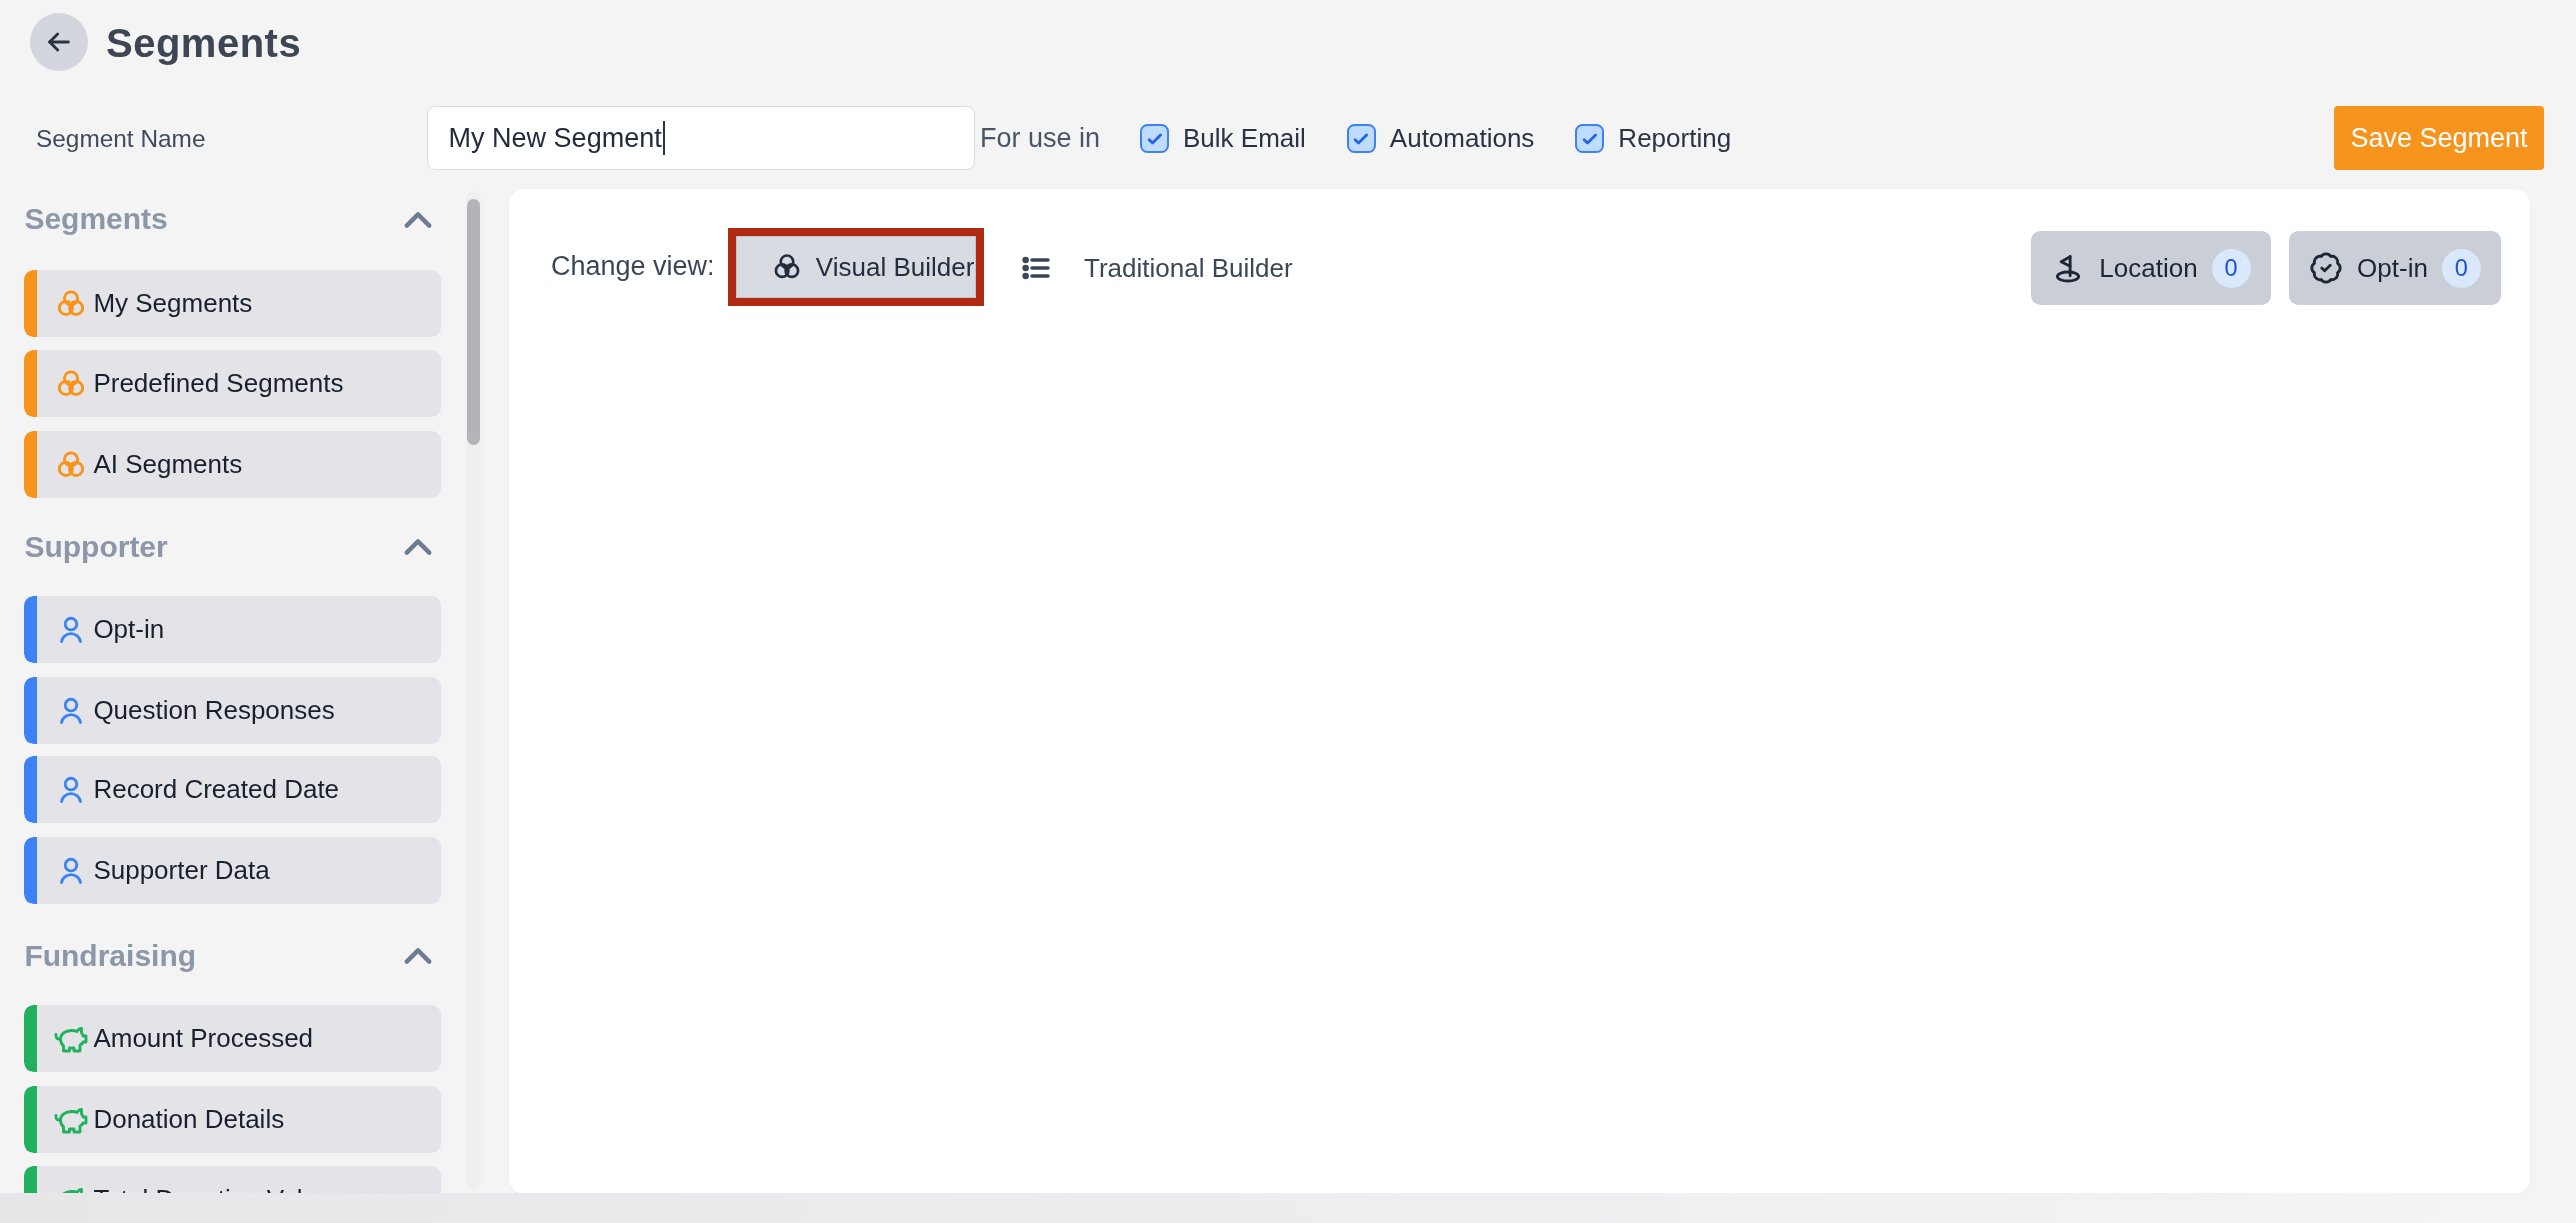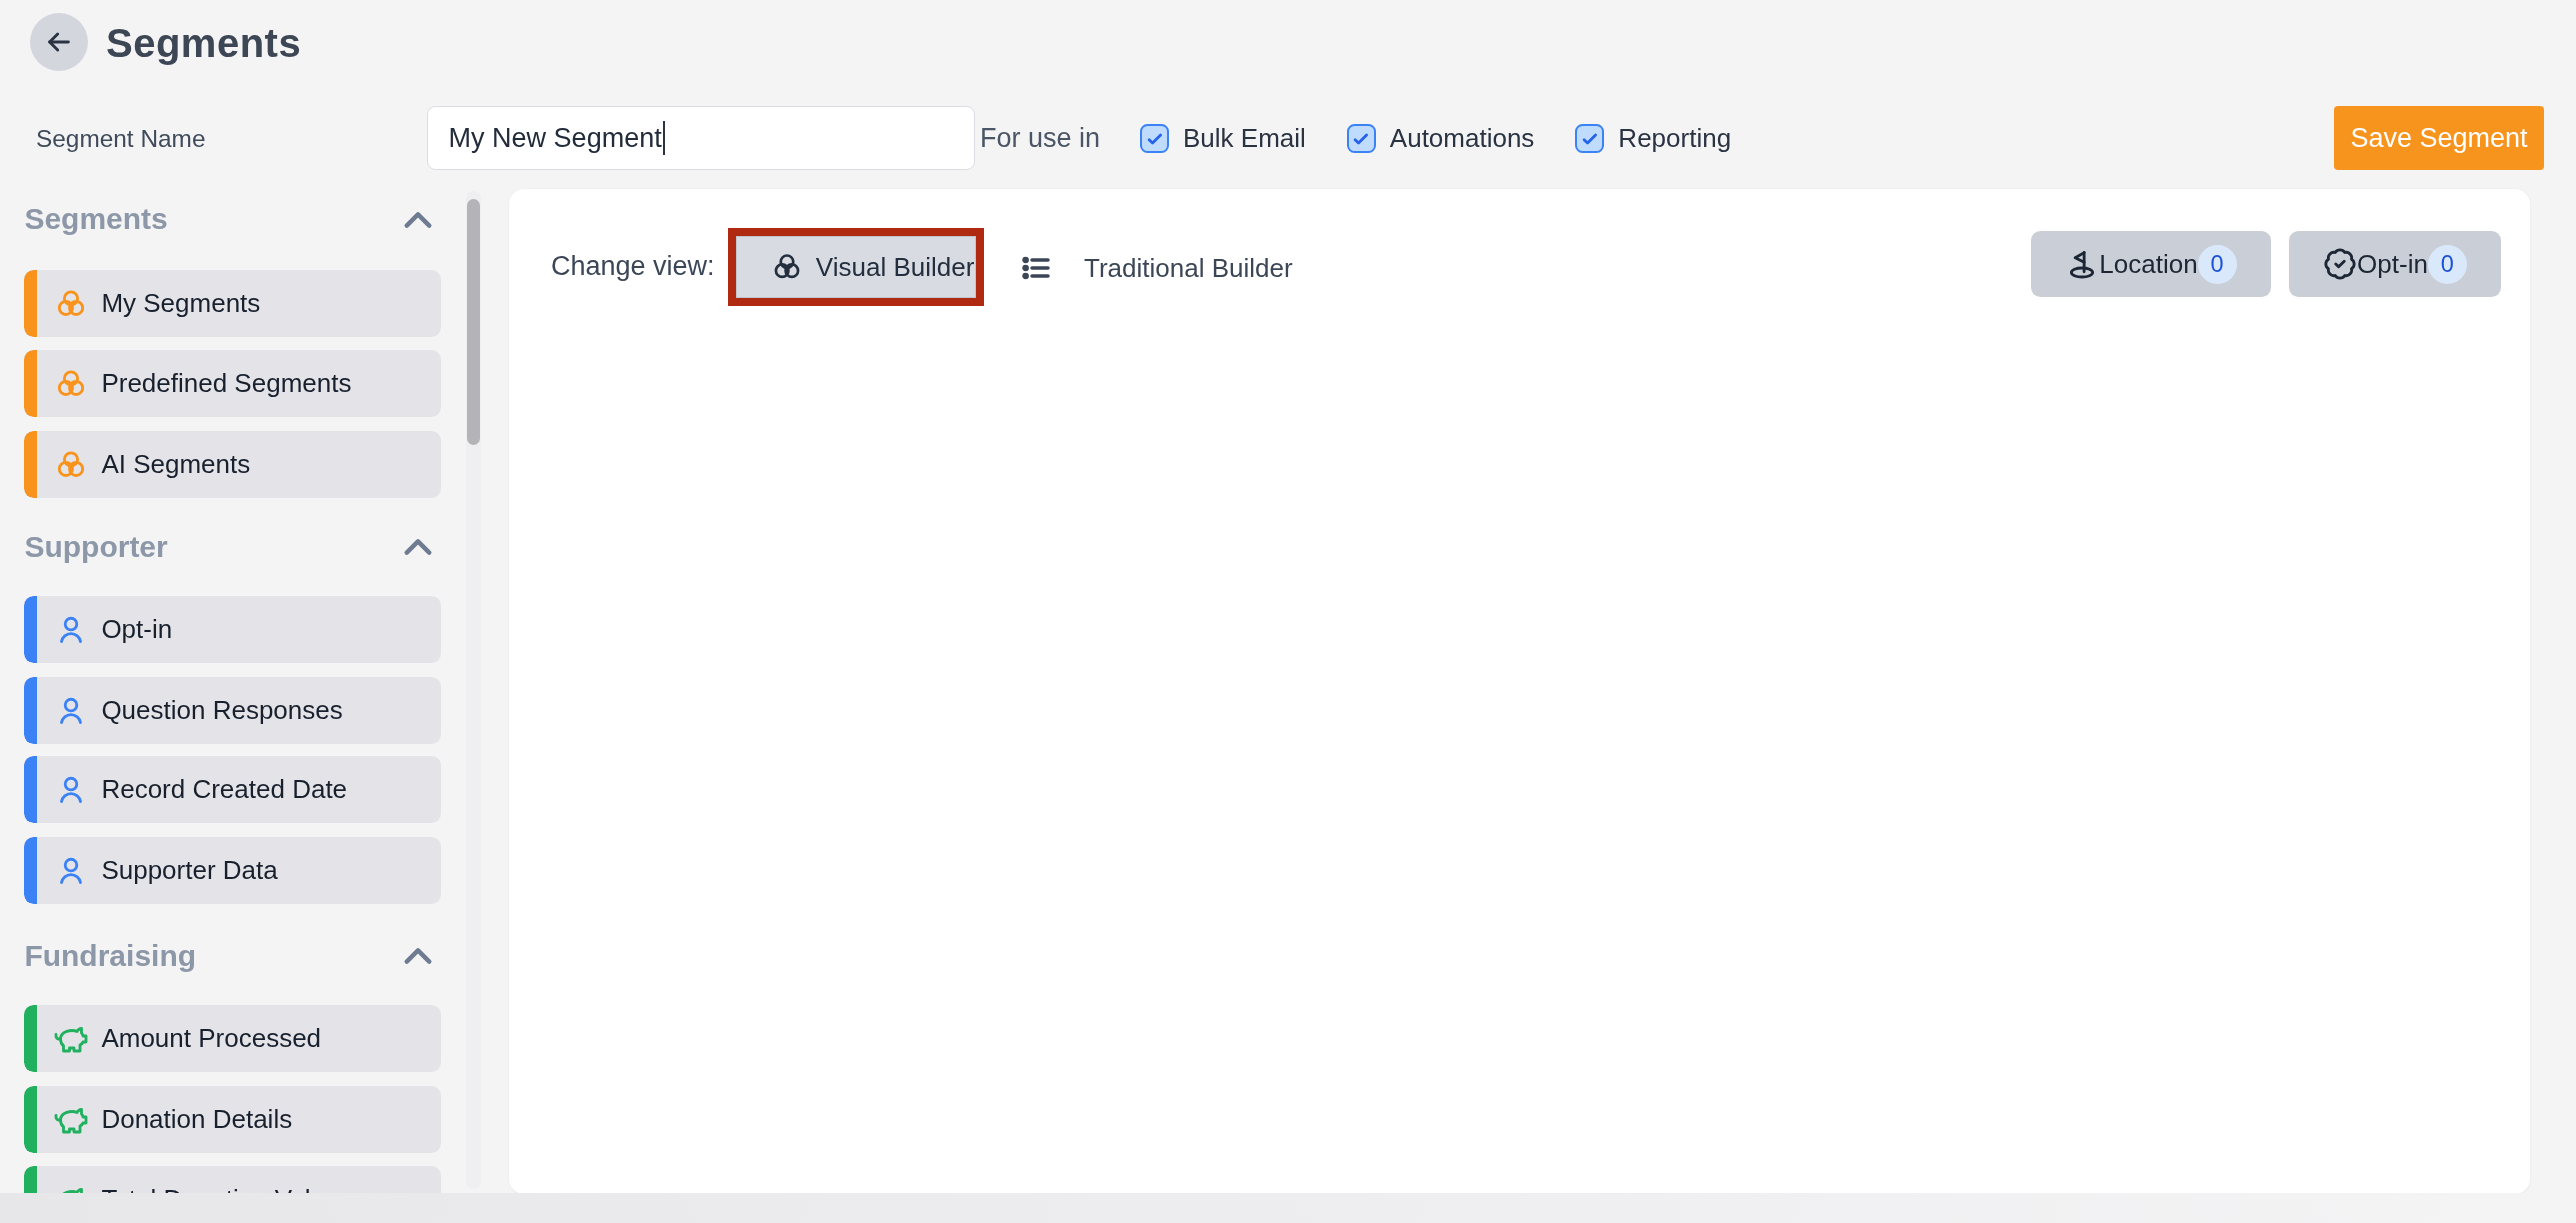--- a/index.html
+++ b/index.html
@@ -43,21 +43,21 @@
   .sidebar { left:24.4px; top:188px; width:417px; height:1006px; overflow:hidden; }
   .side-header { position:absolute; left:0; width:417px; height:47px; display:flex; align-items:center; justify-content:space-between; padding-right:7.5px; }
   .side-header-title { font-size:30px; font-weight:bold; color:#8c97a8; }
   .chev { width:32px; height:22.5px; display:flex; align-items:center; justify-content:center; color:#6e7b90; cursor:pointer; }
   .side-item {
     position:absolute; left:0; width:417px; height:67px; background:#e4e4e8;
     border-radius:9.4px; display:flex; align-items:center; cursor:pointer; overflow:hidden;
   }
   .stripe { position:absolute; left:0; top:0; bottom:0; width:12.2px; border-radius:9.4px 0 0 9.4px; }
   .side-item .icn { margin-left:29px; width:36px; height:36px; display:flex; align-items:center; justify-content:center; }
-  .side-item .lbl { margin-left:12px; font-size:26px; color:#18202e; }
+  .side-item .lbl { margin-left:4px; font-size:26px; color:#18202e; }
   .sec0 .stripe { background:#f8941d; } .sec0 .icn { color:#f8941d; }
   .sec1 .stripe { background:#3b82f6; } .sec1 .icn { color:#3b82f6; }
   .sec2 .stripe { background:#20b05e; } .sec2 .icn { color:#20b05e; }
 
   .sb-track { left:466px; top:191px; width:15px; height:998px; background:#efeff1; border-radius:7.5px; }
   .sb-thumb { position:absolute; left:1.4px; top:7.5px; width:12.2px; height:246px; background:#b4b4b8; border-radius:6.6px; cursor:grab; }
 
   
   .panel {
     left:509px; top:189px; width:2021px; height:1005px;
@@ -69,22 +69,22 @@
     width:100%; height:100%; background:#d8dbe1; border:0.9px solid #c0c5cd;
     display:flex; align-items:center; justify-content:center; gap:12.2px;
     font-size:26px; color:#232e3e; font-family:inherit; cursor:pointer;padding-left:32px;
   }
   .tb-btn {
     position:absolute; left:511px; top:52px; height:54px; background:none; border:none;
     display:flex; align-items:center; gap:32px; font-size:26px; color:#3b4656;
     font-family:inherit; cursor:pointer;
   }
   .filter-btn {
-    position:absolute; top:42px; height:66px; background:#c9ced7; border:none; border-radius:9.4px;
-    display:flex; align-items:center; justify-content:center; 
+    position:absolute; top:42px; height:74px; background:#c9ced7; border:none; border-radius:9.4px;
+    display:flex; align-items:center; justify-content:center; gap:14px;
     font-size:26px; color:#1d2634; font-family:inherit; cursor:pointer;
   }
   .filter-loc { left:1522px; width:240px; }
   .filter-opt { left:1780px; width:212px; }
   .badge {
     width:39px; height:39px; border-radius:50%; background:#d9e9fb; color:#1b50d8;
     font-size:23.5px; display:flex; align-items:center; justify-content:center;
   }
 
   .bottom-strip { left:0; top:1193px; width:2576px; height:30px;

